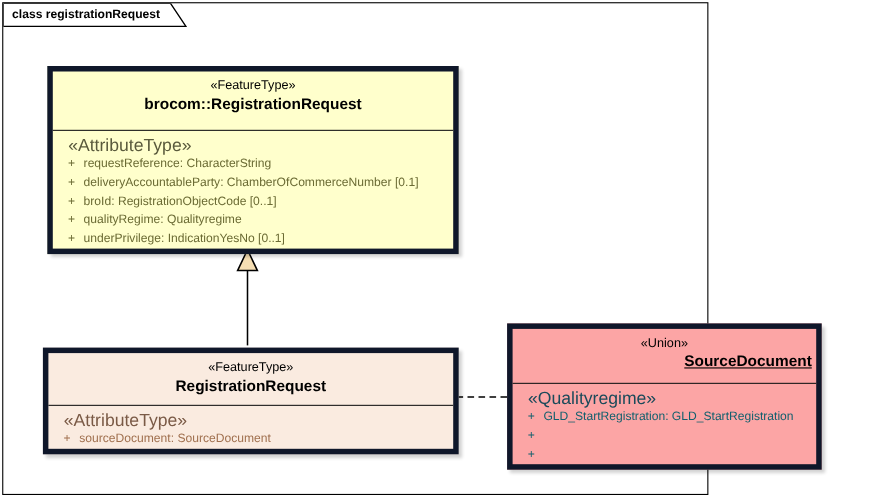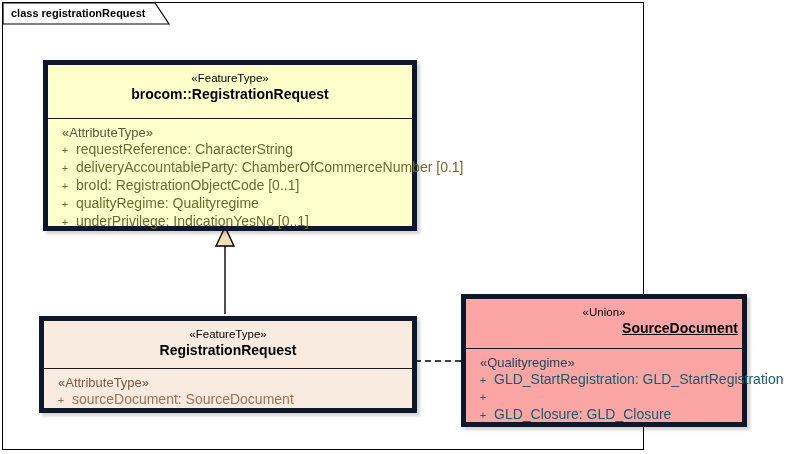--- a/index.html
+++ b/index.html
@@ -83,39 +83,39 @@
   .uml-name.underline { text-decoration: underline; text-align: right; }
   .uml-divider {
     height: 0;
     border-top: 1px solid #191919;
   }
   .uml-compartment {
     padding: 5px 4px 5px 6px;
     box-sizing: border-box;
   }
   .compartment-stereotype {
-    font-size: 13px;
+    font-size: 16px;
     line-height: 17px;
     padding-left: 8px;
     white-space: nowrap;
   }
   .attr-row {
     display: flex;
     align-items: baseline;
     line-height: 17px;
     white-space: nowrap;
   }
   .attr-vis {
     width: 22px;
     flex: 0 0 22px;
     font-size: 11px;
     text-align: center;
   }
   .attr-text {
-    font-size: 14px;
+    font-size: 11px;
     white-space: nowrap;
   }
 
   
   #class-brocom-registrationrequest {
     left: 40px;
     top: 57px;
     width: 374px;
     height: 171px;
     background: #ffffcc;
@@ -243,18 +243,17 @@
       <div class="compartment-stereotype">«Qualityregime»</div>
       <div class="attr-row">
         <span class="attr-vis">+</span>
         <span class="attr-text">GLD_StartRegistration: GLD_StartRegistration</span>
       </div>
       <div class="attr-row">
         <span class="attr-vis">+</span>
       </div>
       <div class="attr-row">
         <span class="attr-vis">+</span>
-        <span class="attr-text">GLD_Closure: GLD_Closure</span>
       </div>
     </div>
   </div>
 
 </div>
 
 </body></html>

